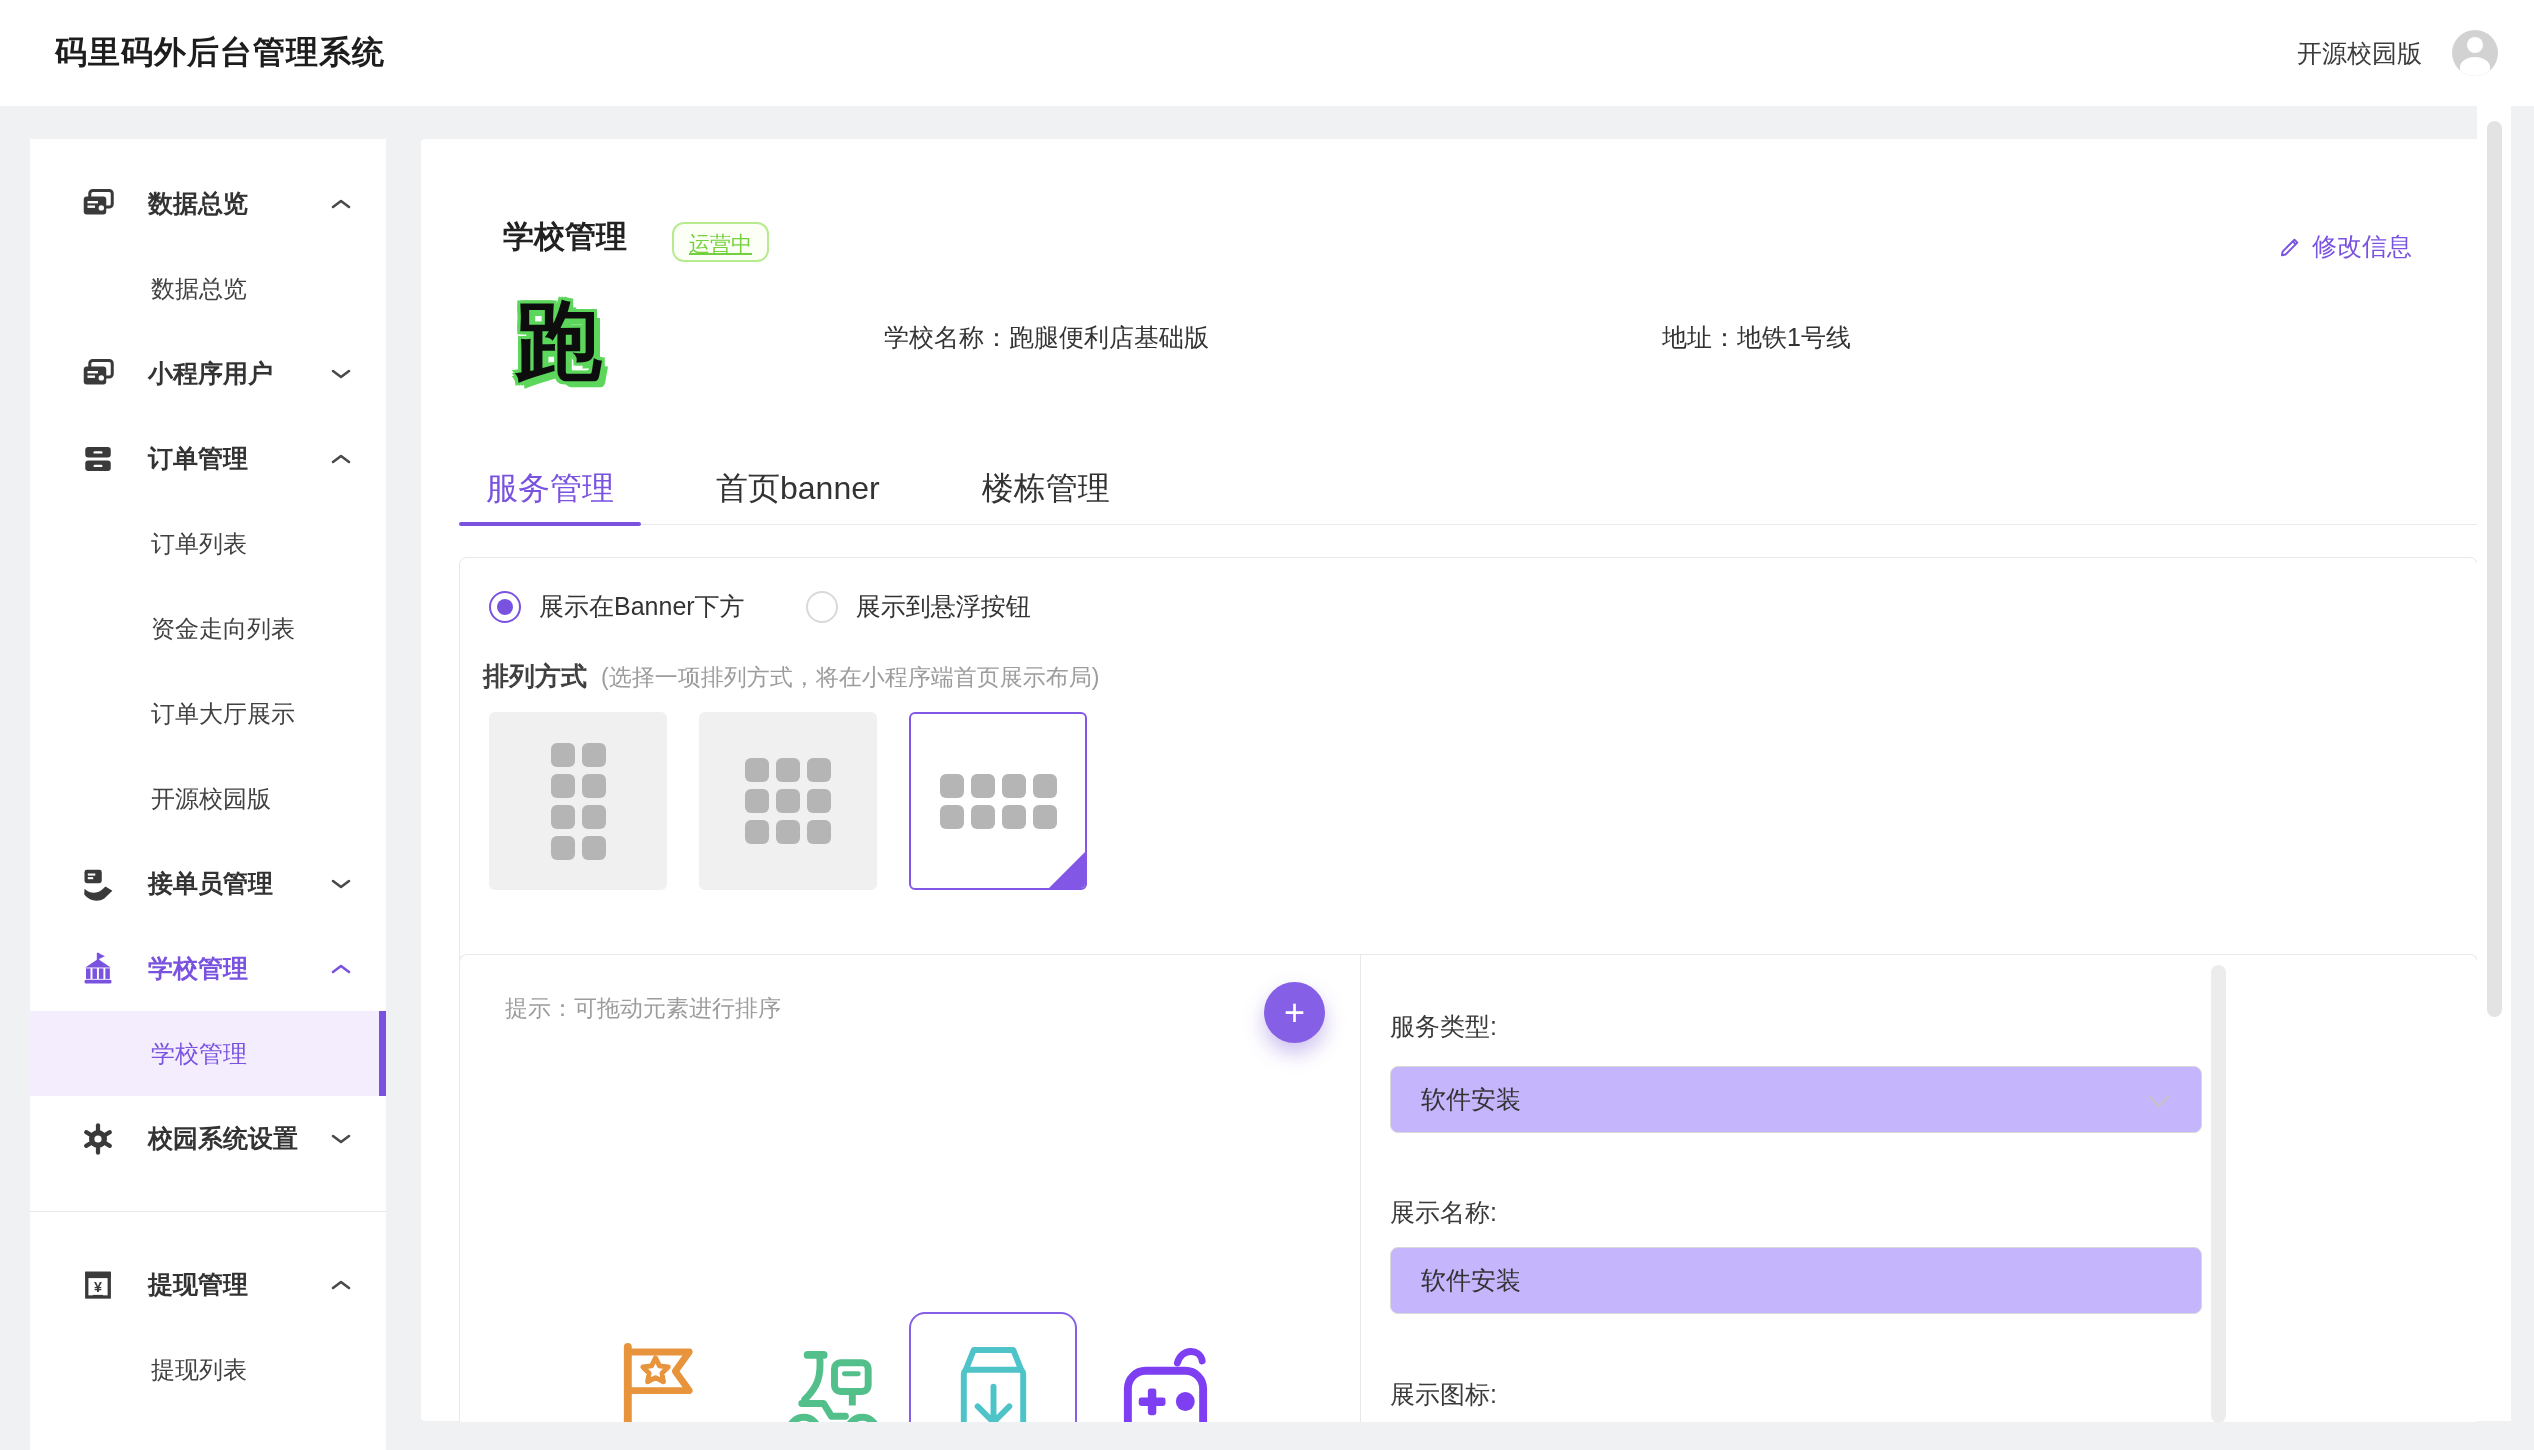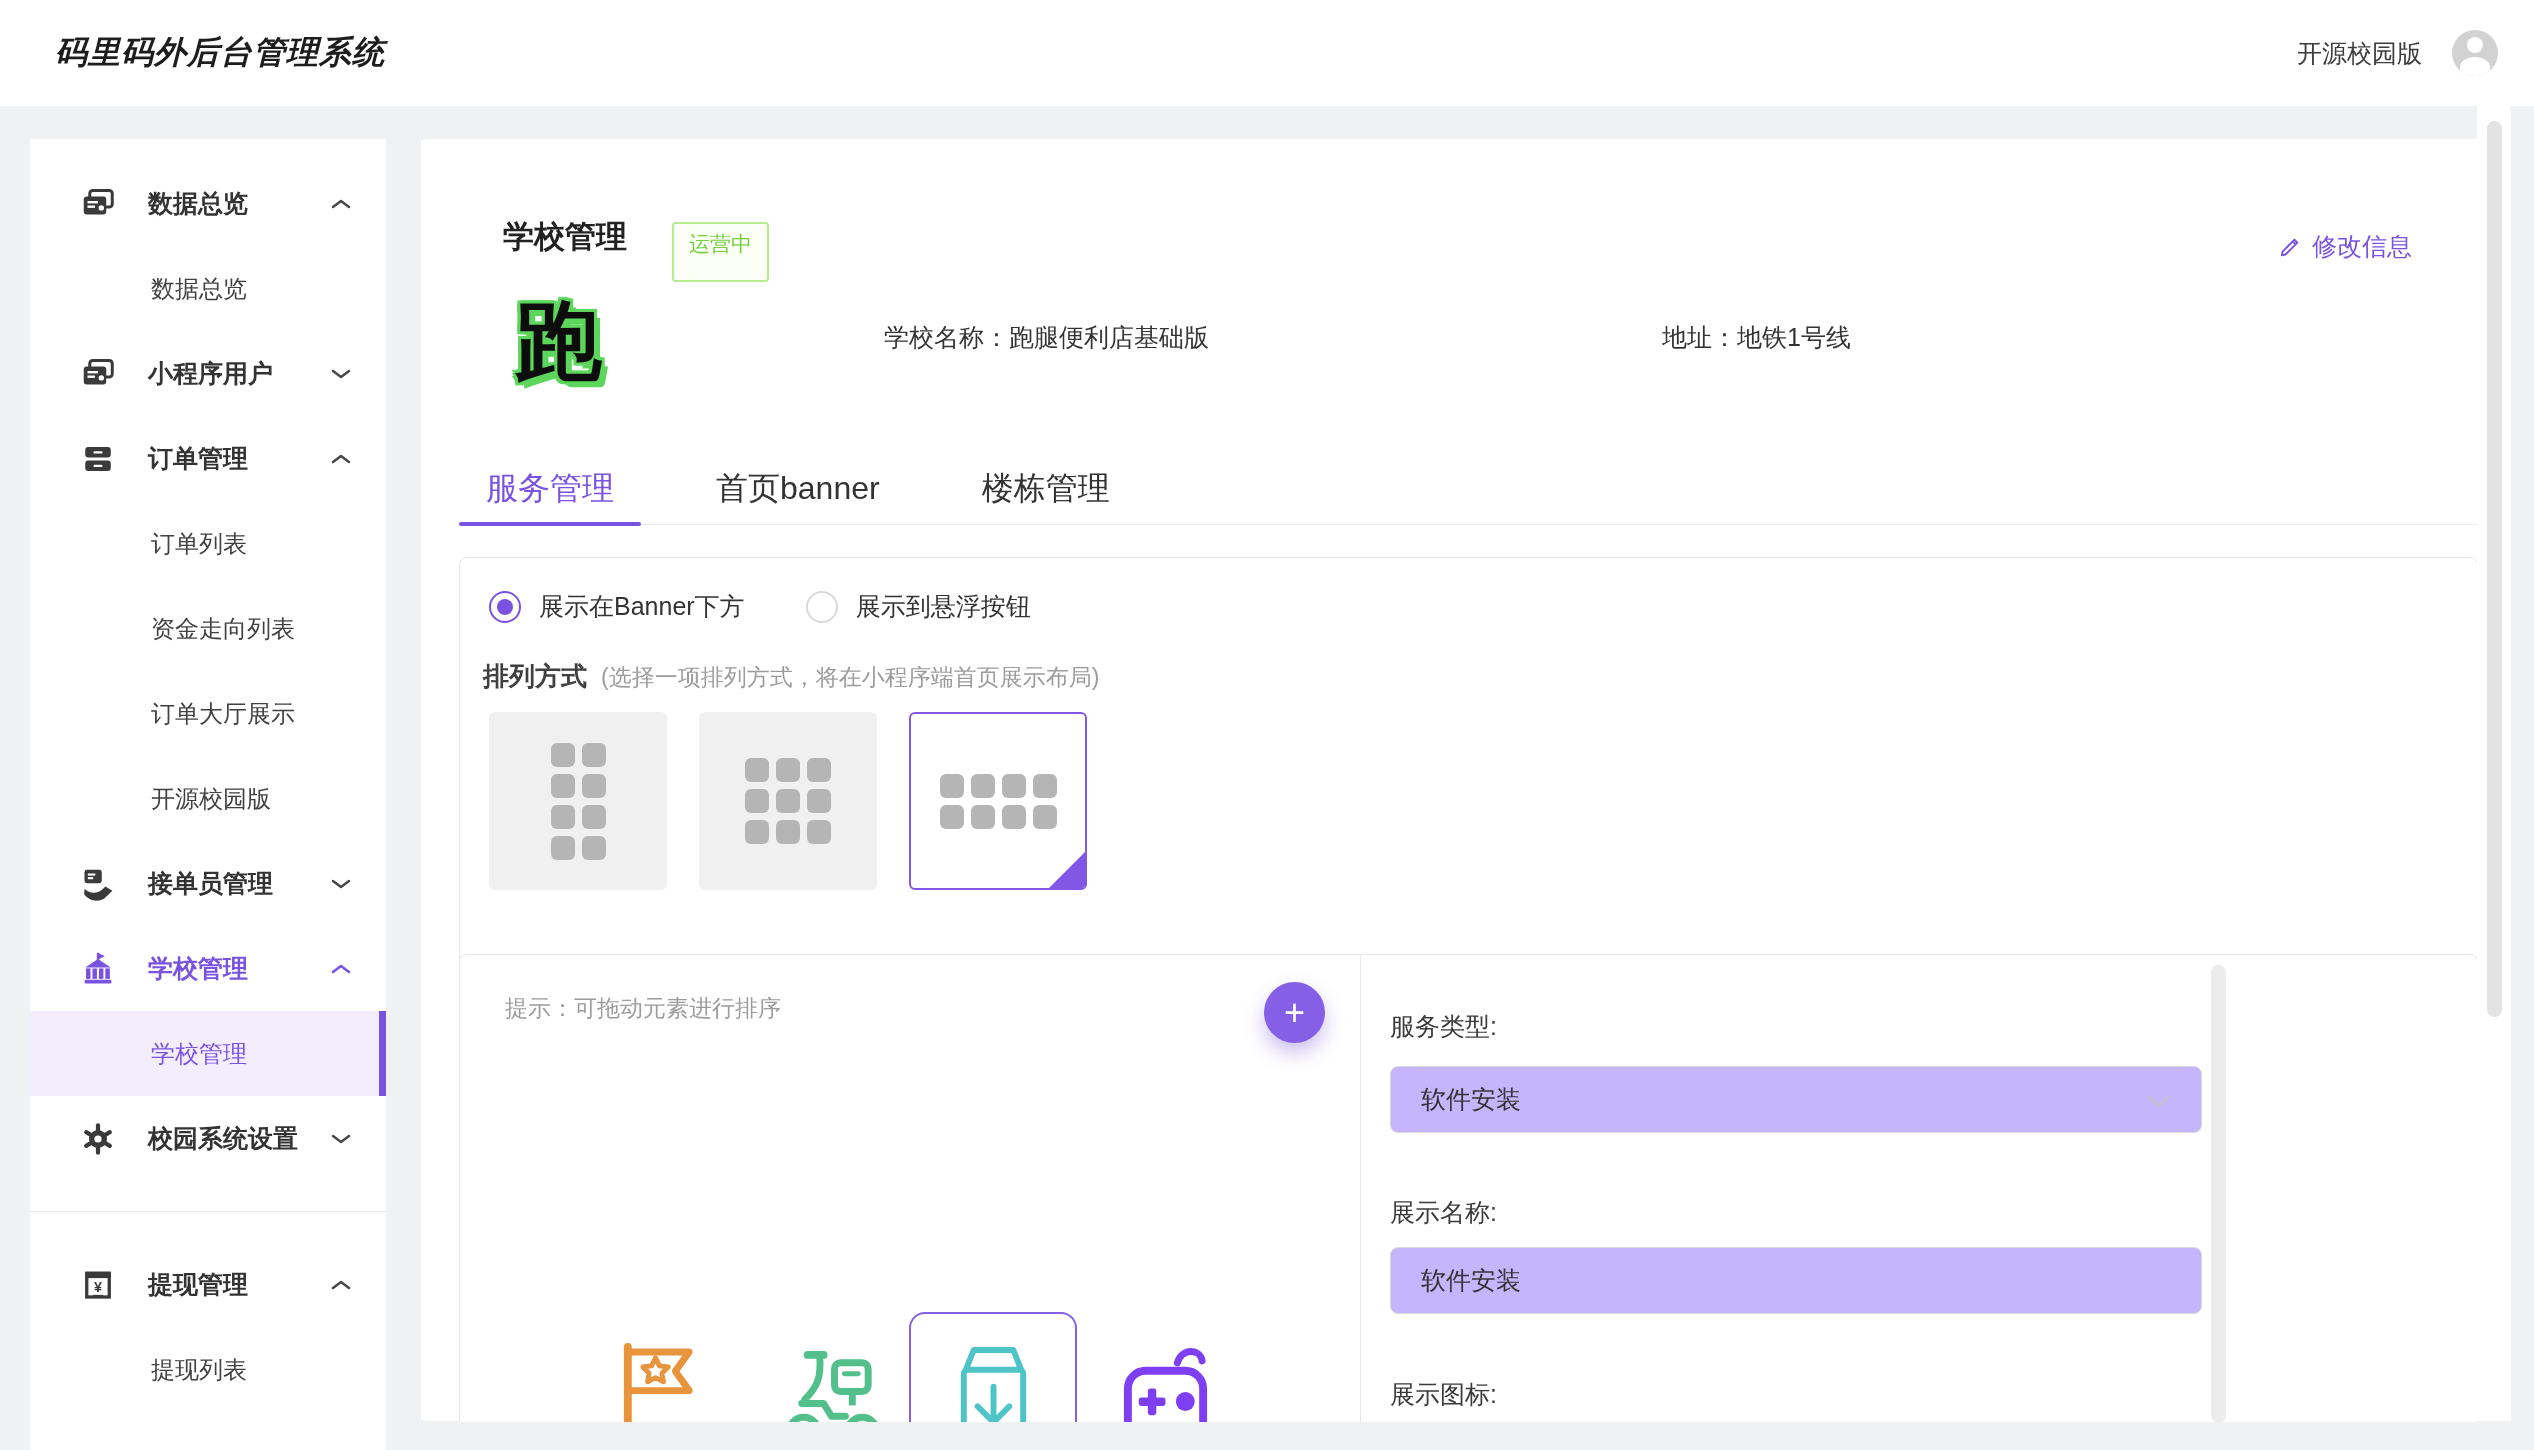--- a/index.html
+++ b/index.html
@@ -2,21 +2,21 @@
 <html><head>
 <meta charset="utf-8">
 <style>
   * { margin:0; padding:0; box-sizing:border-box; }
   html,body { background:#f0f1f3; font-family:"Liberation Sans","DejaVu Sans",sans-serif; }
   .root { position:relative; width:2534px; height:1450px; overflow:hidden; background:#f0f1f3; }
 
   
   .topbar { position:absolute; left:0; top:0; width:2534px; height:106px; background:#fff;
             display:flex; align-items:center; justify-content:space-between; padding:0 36px 0 55px; }
-  .app-title { font-size:32px; font-weight:bold; color:#1d1d1d; letter-spacing:1px;font-style:italic; }
+  .app-title { font-size:32px; font-weight:bold; color:#1d1d1d; letter-spacing:1px; }
   .topbar-right { display:flex; align-items:center; gap:30px; }
   .edition { font-size:25px; color:#3c3c3c; }
   .avatar { width:46px; height:46px; border-radius:50%; background:#d2d2d2; position:relative; overflow:hidden; cursor:pointer; }
   .avatar::before { content:""; position:absolute; top:7px; left:50%; transform:translateX(-50%);
                     width:16px; height:16px; border-radius:50%; background:#fff; }
   .avatar::after { content:""; position:absolute; top:27px; left:50%; transform:translateX(-50%);
                    width:30px; height:20px; border-radius:50% 50% 0 0; background:#fff; }
 
   
   .sidebar { position:absolute; left:30px; top:139px; width:356px; height:1312px; background:#fff; padding-top:22px; }
@@ -27,22 +27,22 @@
   .nav-item.active .nav-label, .nav-item.active .nav-icon, .nav-item.active .chev { color:#7a52e0; }
   .nav-sub { height:85px; display:flex; align-items:center; padding-left:121px; font-size:24px; color:#414141; cursor:pointer; position:relative; }
   .nav-sub.selected { background:#f3edfd; color:#7a52e0; }
   .nav-sub.selected::after { content:""; position:absolute; right:0; top:0; width:7px; height:100%; background:#7a52e0; }
   .nav-divider { height:1px; background:#e9e9e9; margin:30px 0; }
 
   
   .card { position:absolute; left:421px; top:139px; width:2090px; height:1282px; background:#fff; border-radius:4px; }
 
   .page-title { position:absolute; left:82px; top:77px; font-size:31px; font-weight:bold; color:#222; }
-  .status-badge { position:absolute; left:251px; top:83px; height:60px; line-height:40px; padding:0 15px;
-                  font-size:21px; color:#73d13d; background:#fcfff5; border:2px solid #b7eb8f; border-radius:4px; }
+  .status-badge { position:absolute; left:251px; top:83px; height:40px; line-height:40px; padding:0 15px;
+                  font-size:21px; color:#73d13d; background:#fcfff5; border:2px solid #b7eb8f; border-radius:12px;text-decoration:underline; }
   .edit-link { position:absolute; right:99px; top:91px; display:flex; align-items:center; gap:8px;
                color:#7a52e0; font-size:25px; cursor:pointer; }
   .edit-link svg { display:block; }
 
   .logo-char { position:absolute; left:94px; top:158px; font-size:87px; font-weight:bold; color:#0d0d0d; line-height:1;
                text-shadow: 3px 0 0 #5cd75c, -3px 0 0 #5cd75c, 0 3px 0 #5cd75c, 0 -3px 0 #5cd75c,
                             3px 3px 0 #5cd75c, -3px 3px 0 #5cd75c, 3px -3px 0 #5cd75c, -3px -3px 0 #5cd75c,
                             6px 6px 0 #5cd75c; }
   .info-name { position:absolute; left:463px; top:182px; font-size:25px; color:#333; }
   .info-addr { position:absolute; left:1241px; top:182px; font-size:25px; color:#333; }

